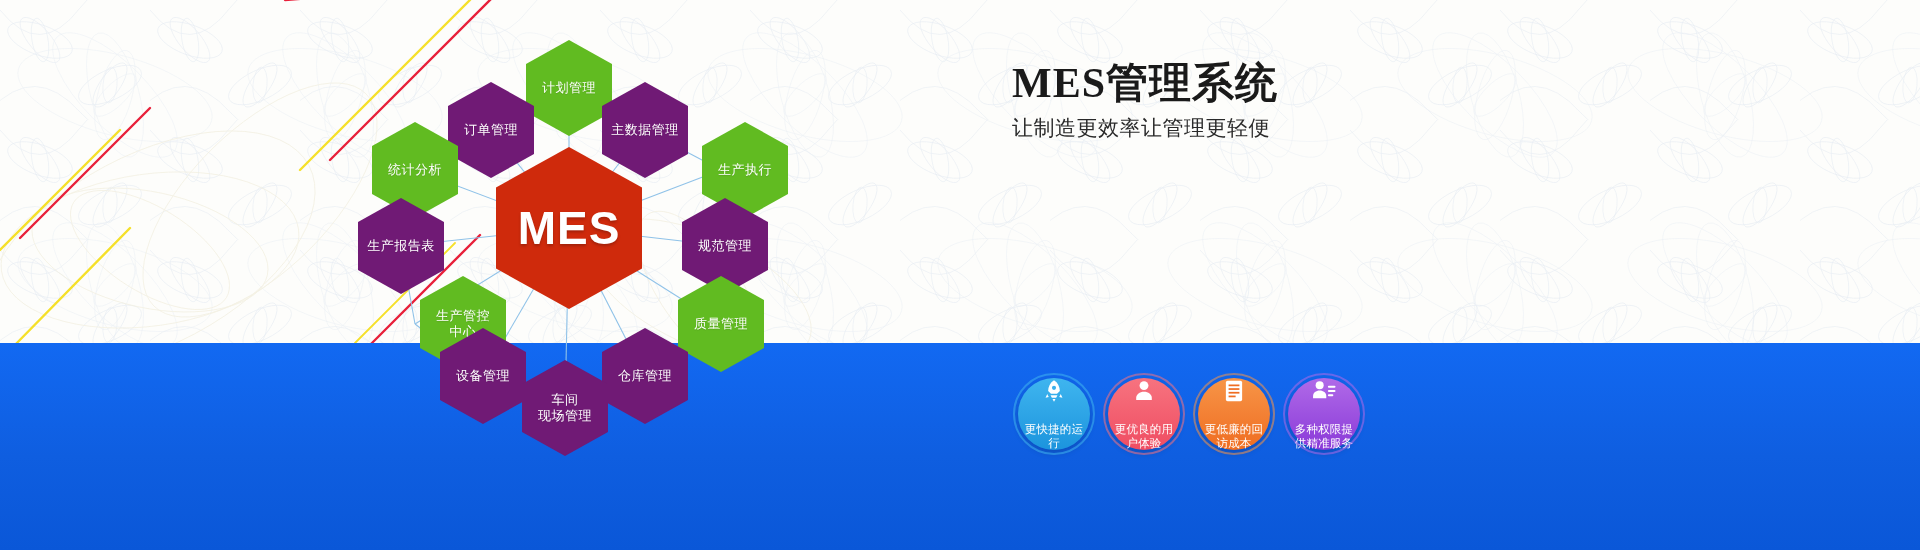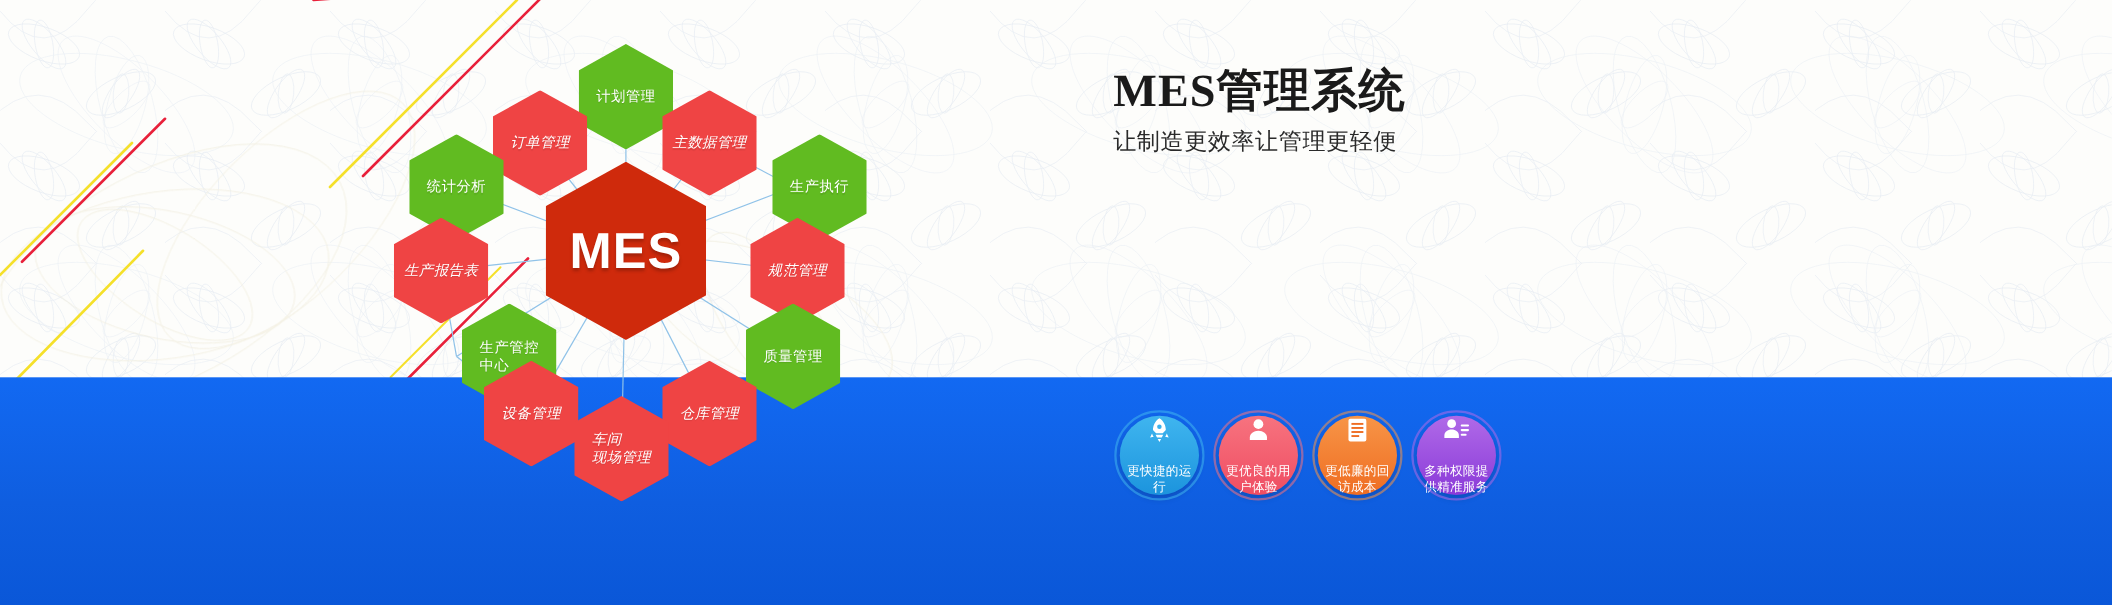--- a/index.html
+++ b/index.html
@@ -14,24 +14,24 @@
   .bg-guilloche{position:absolute;inset:0;opacity:.55;}
   .bg-band-grad{position:absolute;left:0;right:0;bottom:0;height:207px;
      background:linear-gradient(180deg,#1269f2 0%,#0f5ee0 55%,#0a57d8 100%);}
   .bg-diag{position:absolute;inset:0;}
 
   
   .hexwrap{position:absolute;left:330px;top:10px;width:470px;height:440px;}
   .hexwrap svg{position:absolute;left:0;top:0;}
   .hex{position:absolute;width:86px;height:96px;
      clip-path:polygon(50% 0%,100% 25%,100% 75%,50% 100%,0% 75%,0% 25%);
-     display:flex;align-items:center;justify-content:center;text-align:left;
+     display:flex;align-items:center;justify-content:center;text-align:center;
      color:#fff;font-size:13px;line-height:16px;letter-spacing:.5px;
      text-shadow:0 1px 1px rgba(0,0,0,.12);}
-  .hex.blue{background:#ef4444;font-style:italic;}
+  .hex.blue{background:#701a75;}
   .hex.green{background:#61bb21;}
   .hex.core{width:146px;height:162px;background:#cf2a0c;
      font-size:46px;font-weight:bold;letter-spacing:1px;
      text-shadow:0 2px 3px rgba(0,0,0,.22);}
   .hex span{display:block;padding:0 4px;}
 
   
   .copy{position:absolute;left:1012px;top:58px;width:580px;}
   .copy h1{margin:0;font-family:"Liberation Serif","DejaVu Serif",serif;
      font-size:42px;font-weight:bold;color:#1a1a1a;letter-spacing:1px;line-height:50px;}

